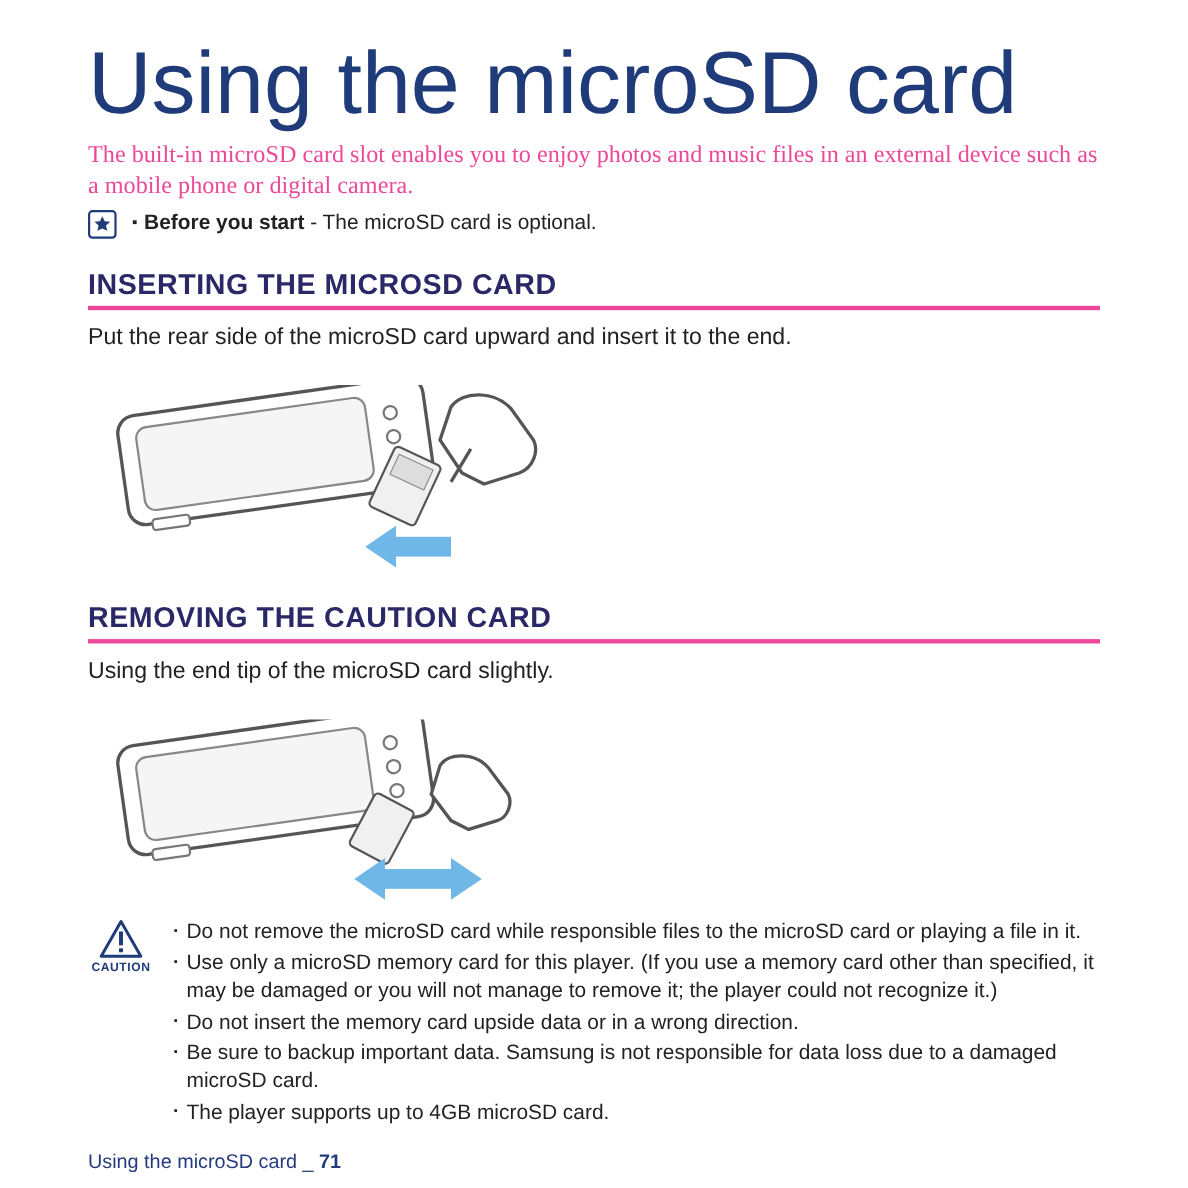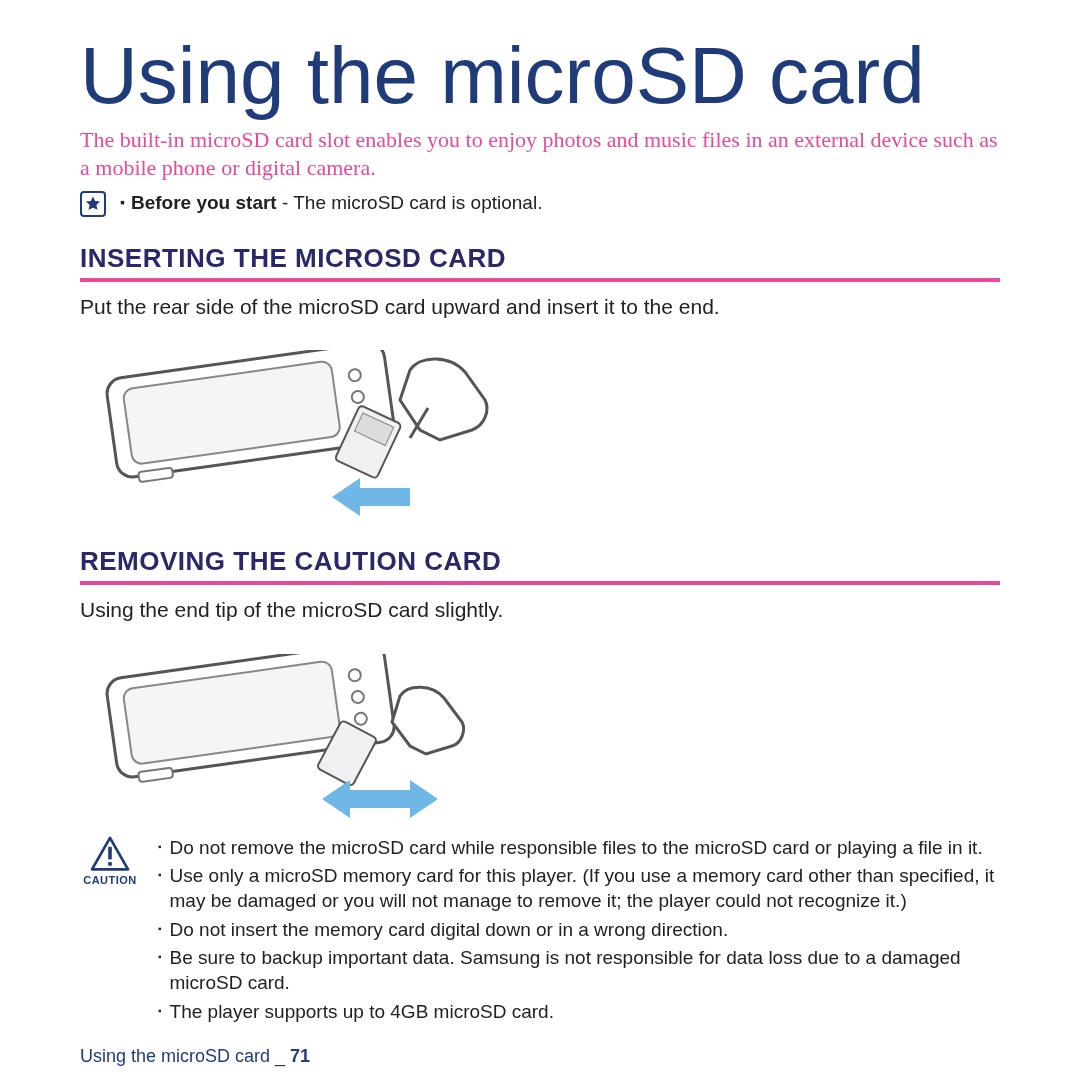--- a/index.html
+++ b/index.html
@@ -117,21 +117,21 @@
       <div class="item">
           <span class="sq">▪</span>
           <span>Do not remove the microSD card while responsible files to the microSD card or playing a file in it.</span>
         </div>
       <div class="item">
           <span class="sq">▪</span>
           <span>Use only a microSD memory card for this player. (If you use a memory card other than specified, it may be damaged or you will not manage to remove it; the player could not recognize it.)</span>
         </div>
       <div class="item">
           <span class="sq">▪</span>
-          <span>Do not insert the memory card digital down or in a wrong direction.</span>
+          <span>Do not insert the memory card upside data or in a wrong direction.</span>
         </div>
       <div class="item">
           <span class="sq">▪</span>
           <span>Be sure to backup important data. Samsung is not responsible for data loss due to a damaged microSD card.</span>
         </div>
       <div class="item">
           <span class="sq">▪</span>
           <span>The player supports up to 4GB microSD card.</span>
         </div>
     </div>

